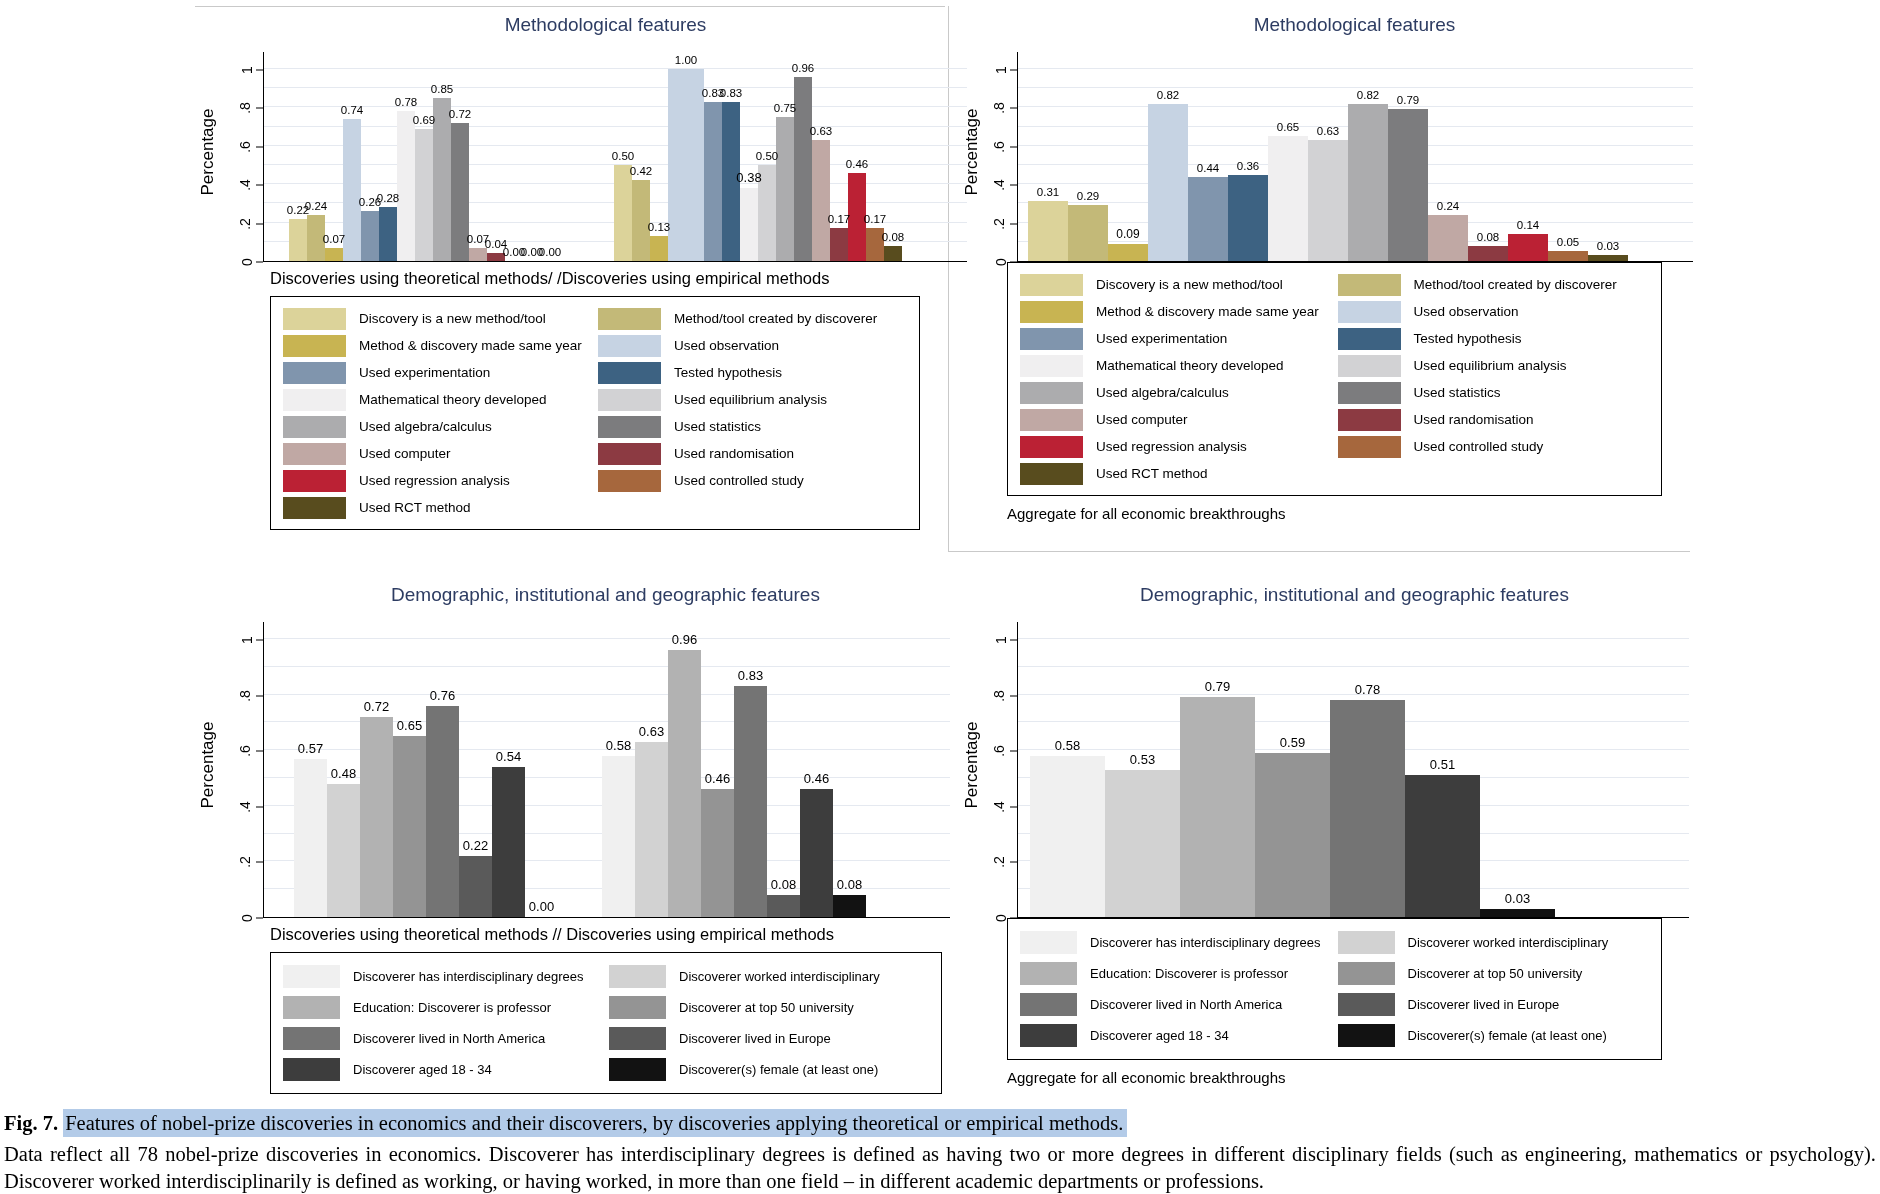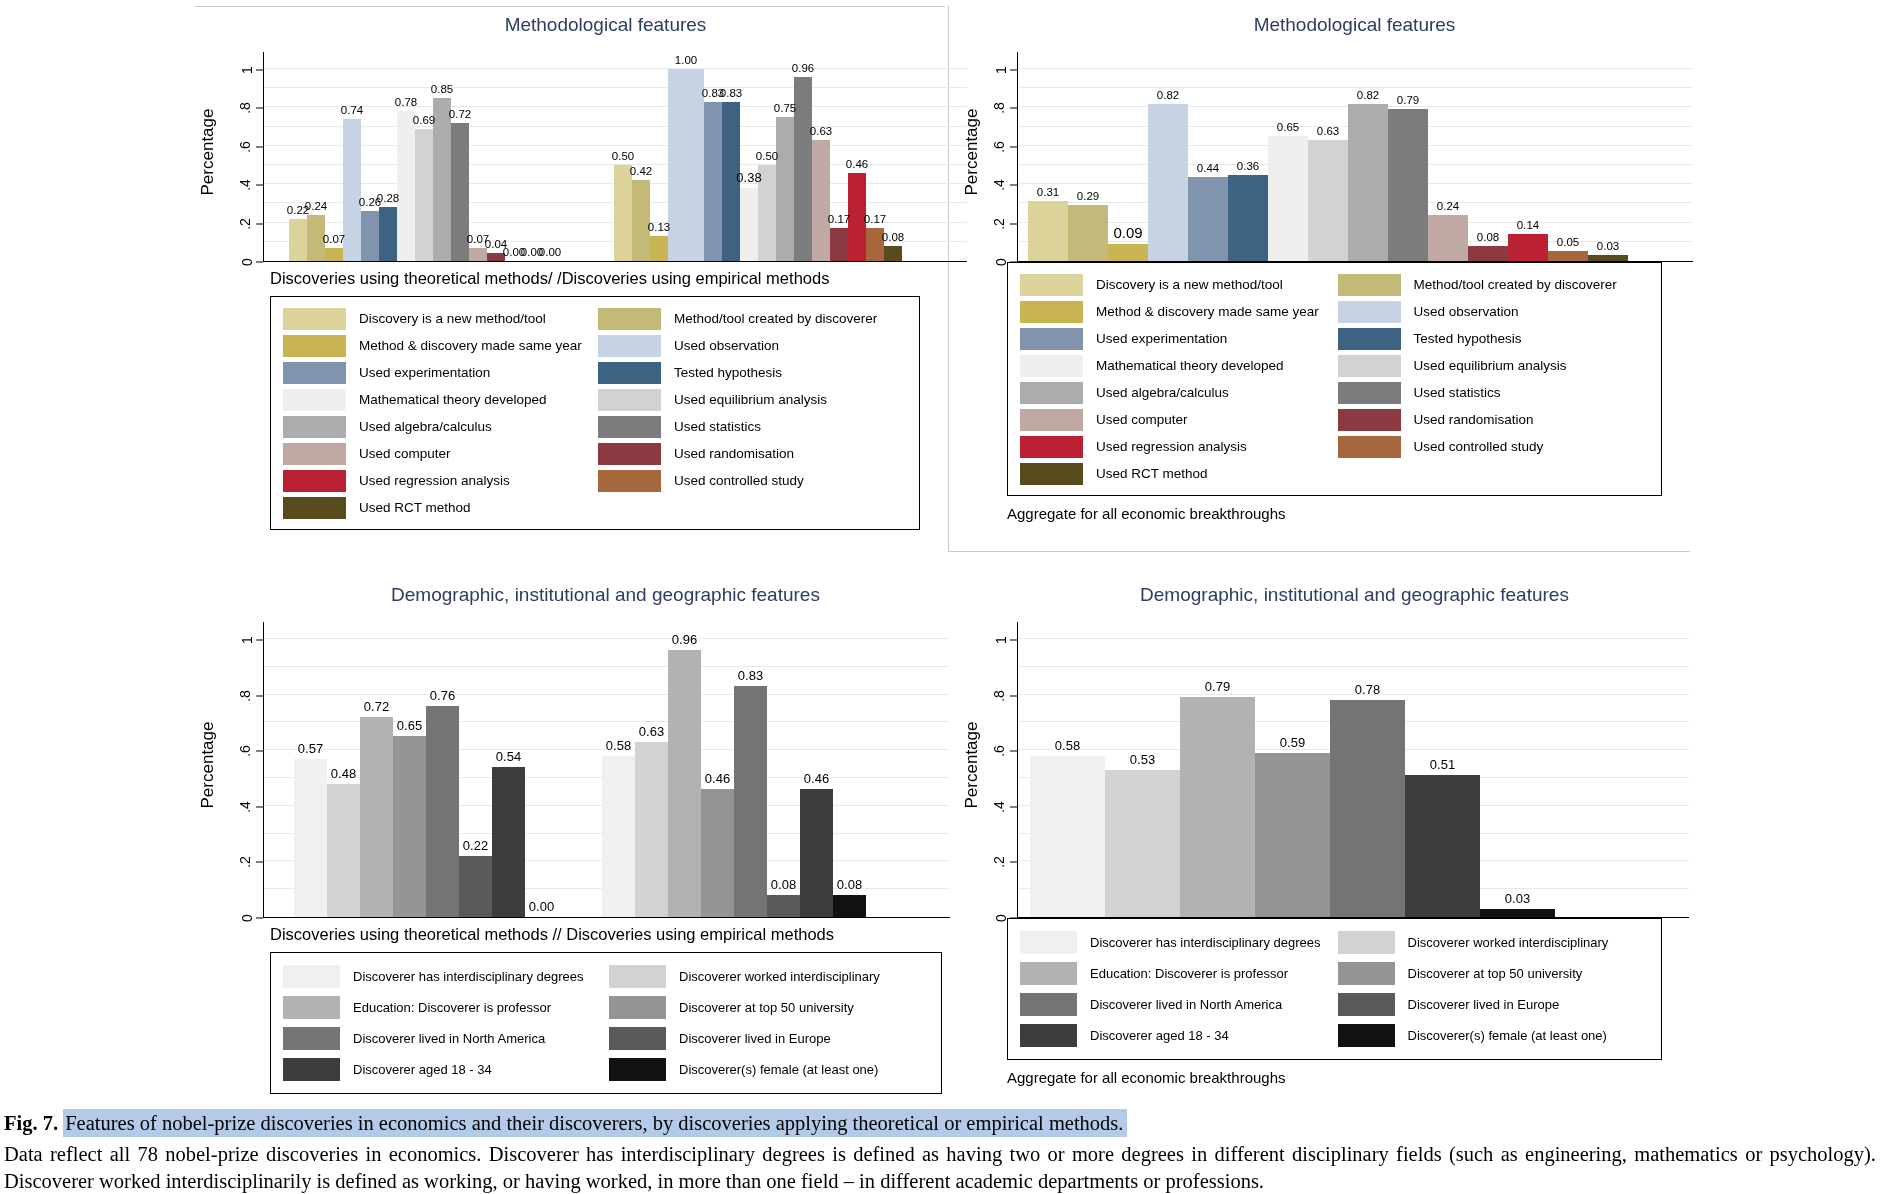--- a/index.html
+++ b/index.html
@@ -313,21 +313,21 @@
               <div class="barwrap" style="width: 40px;">
                 <div class="bar" title="Discovery is a new method/tool" style="height: 59.52px; background: rgb(220, 211, 154);"></div>
                 <div class="vlab" style="bottom: 62.52px; font-size: 11.5px;">0.31</div>
               </div>
               <div class="barwrap" style="width: 40px;">
                 <div class="bar" title="Method/tool created by discoverer" style="height: 55.68px; background: rgb(195, 185, 120);"></div>
                 <div class="vlab" style="bottom: 58.68px; font-size: 11.5px;">0.29</div>
               </div>
               <div class="barwrap" style="width: 40px;">
                 <div class="bar" title="Method &amp; discovery made same year" style="height: 17.28px; background: rgb(200, 180, 82);"></div>
-                <div class="vlab" style="bottom: 20.28px; font-size: 15px;">0.09</div>
+                <div class="vlab" style="bottom: 20.28px; font-size: 12px;">0.09</div>
               </div>
               <div class="barwrap" style="width: 40px;">
                 <div class="bar" title="Used observation" style="height: 157.44px; background: rgb(198, 211, 227);"></div>
                 <div class="vlab" style="bottom: 160.44px; font-size: 11.5px;">0.82</div>
               </div>
               <div class="barwrap" style="width: 40px;">
                 <div class="bar" title="Used experimentation" style="height: 84.48px; background: rgb(128, 149, 173);"></div>
                 <div class="vlab" style="bottom: 87.48px; font-size: 11.5px;">0.44</div>
               </div>
               <div class="barwrap" style="width: 40px;">

